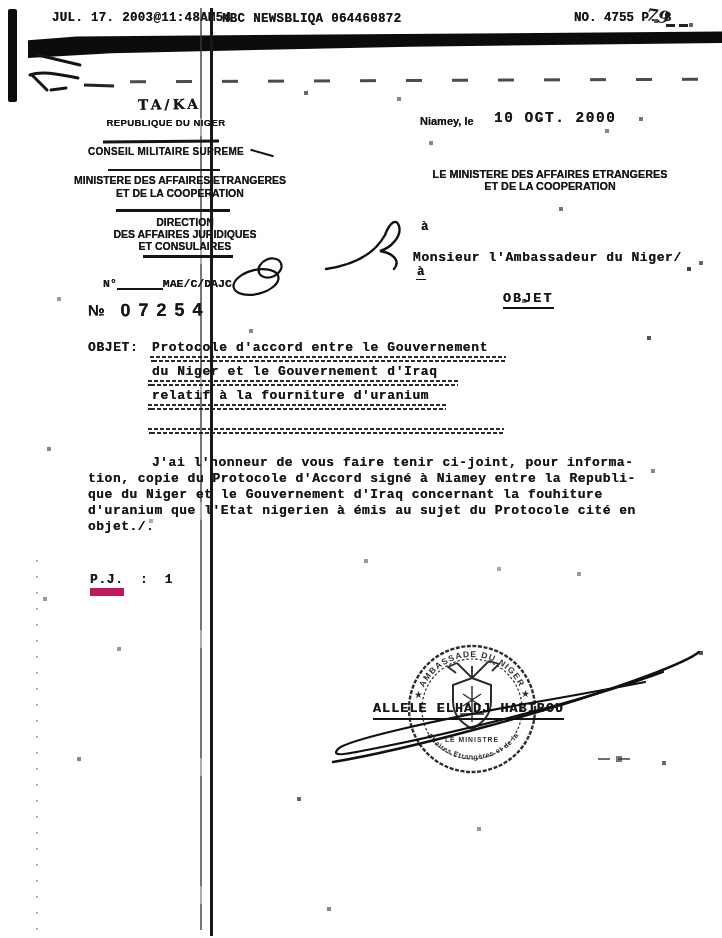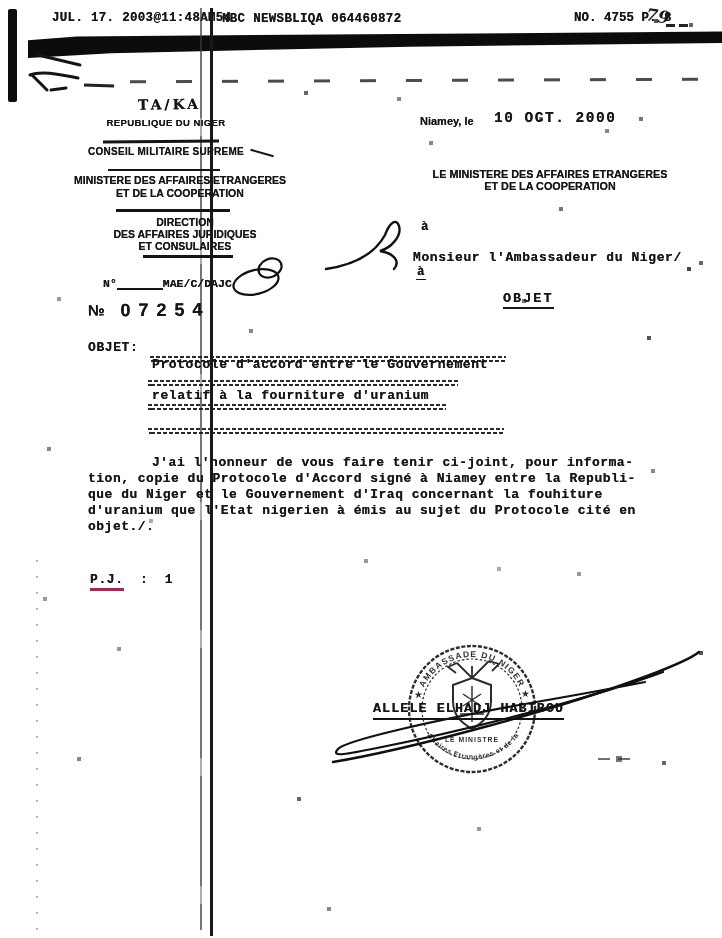--- a/index.html
+++ b/index.html
@@ -102,38 +102,39 @@
   <svg class="abs" style="left:298px;top:205px;" width="112" height="72" viewBox="0 0 112 72">
     <path d="M 28 64 C 55 60, 76 50, 87 30 C 91 19, 98 12, 101 21 C 104 31, 93 43, 82 46 C 95 48, 103 56, 96 64" fill="none" stroke="#111" stroke-width="2.4" stroke-linecap="round"></path>
   </svg>
   <div class="abs mono b fax" style="left:421px;top:220px;font-size:12.5px;">à</div>
 
   <div class="abs mono b fax" style="left:413px;top:250px;font-size:13px;letter-spacing:.6px;">Monsieur l'Ambassadeur du Niger/</div>
   <div class="abs mono b fax" style="left:416px;top:265px;font-size:12.5px;border-bottom:1.8px solid #161616;padding:0 1px;">à</div>
   <div class="abs mono b fax" style="left:503px;top:291px;font-size:13.5px;letter-spacing:2px;border-bottom:2.5px solid #161616;padding-bottom:1px;">OBJET</div>
 
   <div class="abs mono b fax" style="left:88px;top:340px;font-size:13px;letter-spacing:.6px;">OBJET:</div>
-  <div class="abs mono b fax" style="left:152px;top:340px;font-size:13px;letter-spacing:.6px;margin-top:17px;">Protocole d'accord entre le Gouvernement</div>
+  <div class="abs mono b fax" style="left:152px;top:340px;font-size:13px;letter-spacing:.6px;">Protocole d'accord entre le Gouvernement</div>
   <div class="equ" style="left:150px;top:356px;width:356px;"></div>
 
+  <div class="abs mono b fax" style="left:152px;top:364px;font-size:13px;letter-spacing:.6px;">du Niger et le Gouvernement d'Iraq</div>
   <div class="equ" style="left:148px;top:380px;width:310px;"></div>
 
   <div class="abs mono b fax" style="left:152px;top:388px;font-size:13px;letter-spacing:.6px;">relatif à la fourniture d'uranium</div>
   <div class="equ" style="left:148px;top:404px;width:298px;"></div>
 
   <div class="equ" style="left:148px;top:428px;width:356px;"></div>
 
   <div class="abs mono b fax" style="left:152px;top:455px;font-size:13px;letter-spacing:.5px;">J'ai l'honneur de vous faire tenir ci-joint, pour informa-</div>
   <div class="abs mono b fax" style="left:88px;top:471px;font-size:13px;letter-spacing:.5px;">tion, copie du Protocole d'Accord signé à Niamey entre la Republi-</div>
   <div class="abs mono b fax" style="left:88px;top:503px;font-size:13px;letter-spacing:.5px;">d'uranium que l'Etat nigerien à émis au sujet du Protocole cité en</div>
   <div class="abs mono b fax" style="left:88px;top:487px;font-size:13px;letter-spacing:.5px;">que du Niger et le Gouvernement d'Iraq concernant la fouhiture</div>
   <div class="abs mono b fax" style="left:88px;top:519px;font-size:13px;letter-spacing:.5px;">objet./.</div>
 
   <div class="abs mono b fax" style="left:90px;top:572px;font-size:13px;letter-spacing:.6px;">
-    <span style="border-bottom:3px solid #be185d;padding-bottom:1px;">P.J.</span>
+    <span style="border-bottom:8px solid #be185d;padding-bottom:1px;">P.J.</span>
     <span style="margin-left:8px;">:</span>
     <span style="margin-left:8px;">1</span>
   </div>
 
   <svg class="abs" style="left:388px;top:638px;opacity:.93;" width="168" height="142" viewBox="0 0 168 142">
     <defs>
       <path id="arcT" d="M 31 72 A 53 53 0 0 1 137 72"></path>
       <path id="arcB" d="M 31 80 A 56 56 0 0 0 139 80"></path>
     </defs>
     <circle cx="84" cy="71" r="63" fill="none" stroke="#1e1e1e" stroke-width="2.4" stroke-dasharray="4 1.6"></circle>

